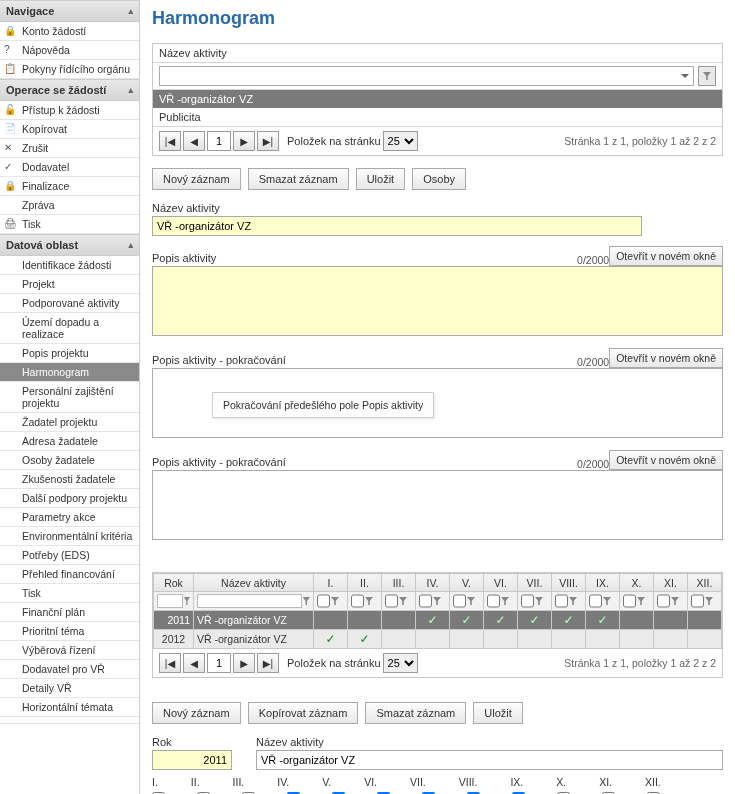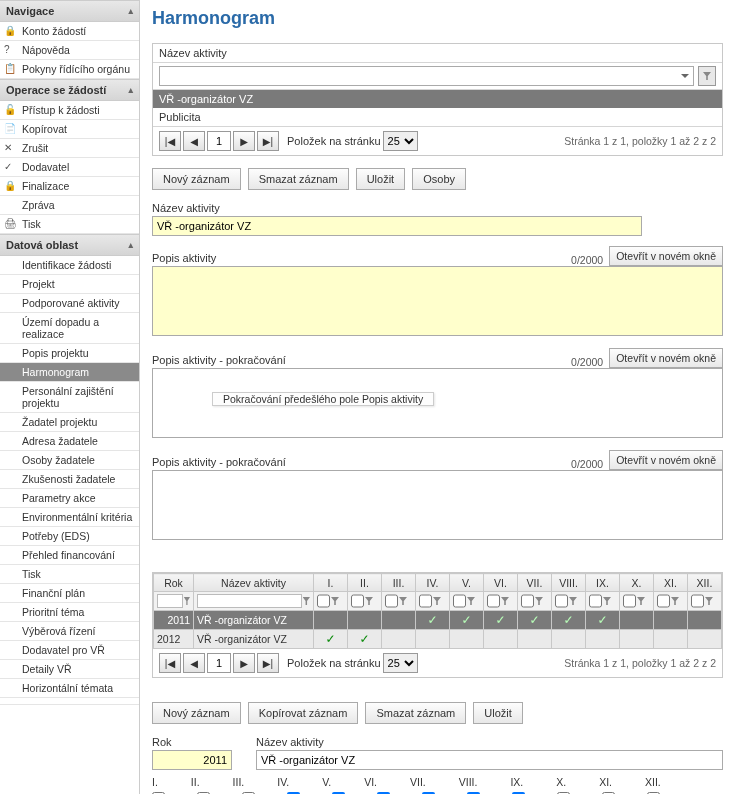--- a/index.html
+++ b/index.html
@@ -32,24 +32,24 @@
 .btn-row { margin-bottom: 12px; }
 .field-label { font-size: 11px; margin-bottom: 2px; display: block; }
 .input-yellow { width: 100%; max-width: 490px; height: 20px; border: 1px solid #aaa; background: #ffffcc; padding: 0 4px; font-size: 11px; }
 .input-yellow.small { width: 80px; text-align: right; }
 .field-group { margin-bottom: 10px; }
 .textarea-wrap { flex: 1; position: relative; }
 textarea { width: 100%; border: 1px solid #aaa; font-size: 11px; padding: 2px 4px; font-family: inherit; resize: none; }
 textarea.yellow { background: #ffffcc; height: 70px; }
 textarea.plain { background: #fff; height: 70px; }
 .counter { font-size: 10.5px; color: #555; text-align: right; }
-.label-row { display: flex; align-items: flex-end; gap: 6px; }
+.label-row { display: flex; align-items: flex-end; }
 .label-row .field-label { flex: 1; }
 .open-btn { padding: 3px 6px; border: 1px solid #aaa; background: linear-gradient(#fdfdfd, #e8e8e8); font-size: 10.5px; cursor: pointer; white-space: nowrap; }
-.tooltip { position: absolute; top: 24px; left: 60px; background: #fdfdfd; border: 1px solid #ccc; padding: 0 10px; font-size: 10.5px; box-shadow: 1px 1px 2px rgba(0,0,0,0.1); }
+.tooltip { position: absolute; top: 24px; left: 60px; background: #fdfdfd; border: 1px solid #ccc; padding: 6px 10px; font-size: 10.5px; box-shadow: 1px 1px 2px rgba(0,0,0,0.1); }
 table.grid { width: 100%; border-collapse: collapse; font-size: 10.5px; }
 table.grid th, table.grid td { border: 1px solid #c8c8c8; padding: 2px 3px; text-align: center; height: 18px; }
 table.grid th { background: linear-gradient(#f5f5f5, #e5e5e5); font-weight: normal; }
 table.grid .filter-row td { background: #f2f2f2; }
 table.grid .filter-row input { width: 100%; border: 1px solid #bbb; height: 14px; font-size: 10px; }
 table.grid .filter-row .mini { display: flex; align-items: center; gap: 1px; }
 table.grid .filter-row .mini input[type=checkbox] { width: auto; }
 .row-dark { background: #7a7a7a; color: #fff; }
 .row-light { background: #eaeaea; }
 .check { color: #0a8a0a; font-size: 12px; }
@@ -91,20 +91,21 @@
       <div class="nav-item"><span>Projekt</span></div>
       <div class="nav-item"><span>Podporované aktivity</span></div>
       <div class="nav-item"><span>Území dopadu a realizace</span></div>
       <div class="nav-item"><span>Popis projektu</span></div>
       <div class="nav-item selected"><span>Harmonogram</span></div>
       <div class="nav-item"><span>Personální zajištění projektu</span></div>
       <div class="nav-item"><span>Žadatel projektu</span></div>
       <div class="nav-item"><span>Adresa žadatele</span></div>
       <div class="nav-item"><span>Osoby žadatele</span></div>
       <div class="nav-item"><span>Zkušenosti žadatele</span></div>
+      <div class="nav-item"><span>Další podpory projektu</span></div>
       <div class="nav-item"><span>Parametry akce</span></div>
       <div class="nav-item"><span>Environmentální kritéria</span></div>
       <div class="nav-item"><span>Potřeby (EDS)</span></div>
       <div class="nav-item"><span>Přehled financování</span></div>
       <div class="nav-item"><span>Tisk</span></div>
       <div class="nav-item"><span>Finanční plán</span></div>
       <div class="nav-item"><span>Prioritní téma</span></div>
       <div class="nav-item"><span>Výběrová řízení</span></div>
       <div class="nav-item"><span>Dodavatel pro VŘ</span></div>
       <div class="nav-item"><span>Detaily VŘ</span></div>
@@ -297,21 +298,21 @@
               <td><span class="check">✓</span></td>
               <td><span class="check">✓</span></td>
               <td><span class="check">✓</span></td>
               <td><span class="check">✓</span></td>
               <td><span class="check">✓</span></td>
               <td></td>
               <td></td>
               <td></td>
             </tr>
             <tr class="row-light">
-              <td style="text-align:left">2012</td>
+              <td style="text-align:center">2012</td>
               <td style="text-align:left">VŘ -organizátor VZ</td>
               <td><span class="check">✓</span></td>
               <td><span class="check">✓</span></td>
               <td></td>
               <td></td>
               <td></td>
               <td></td>
               <td></td>
               <td></td>
               <td></td>

